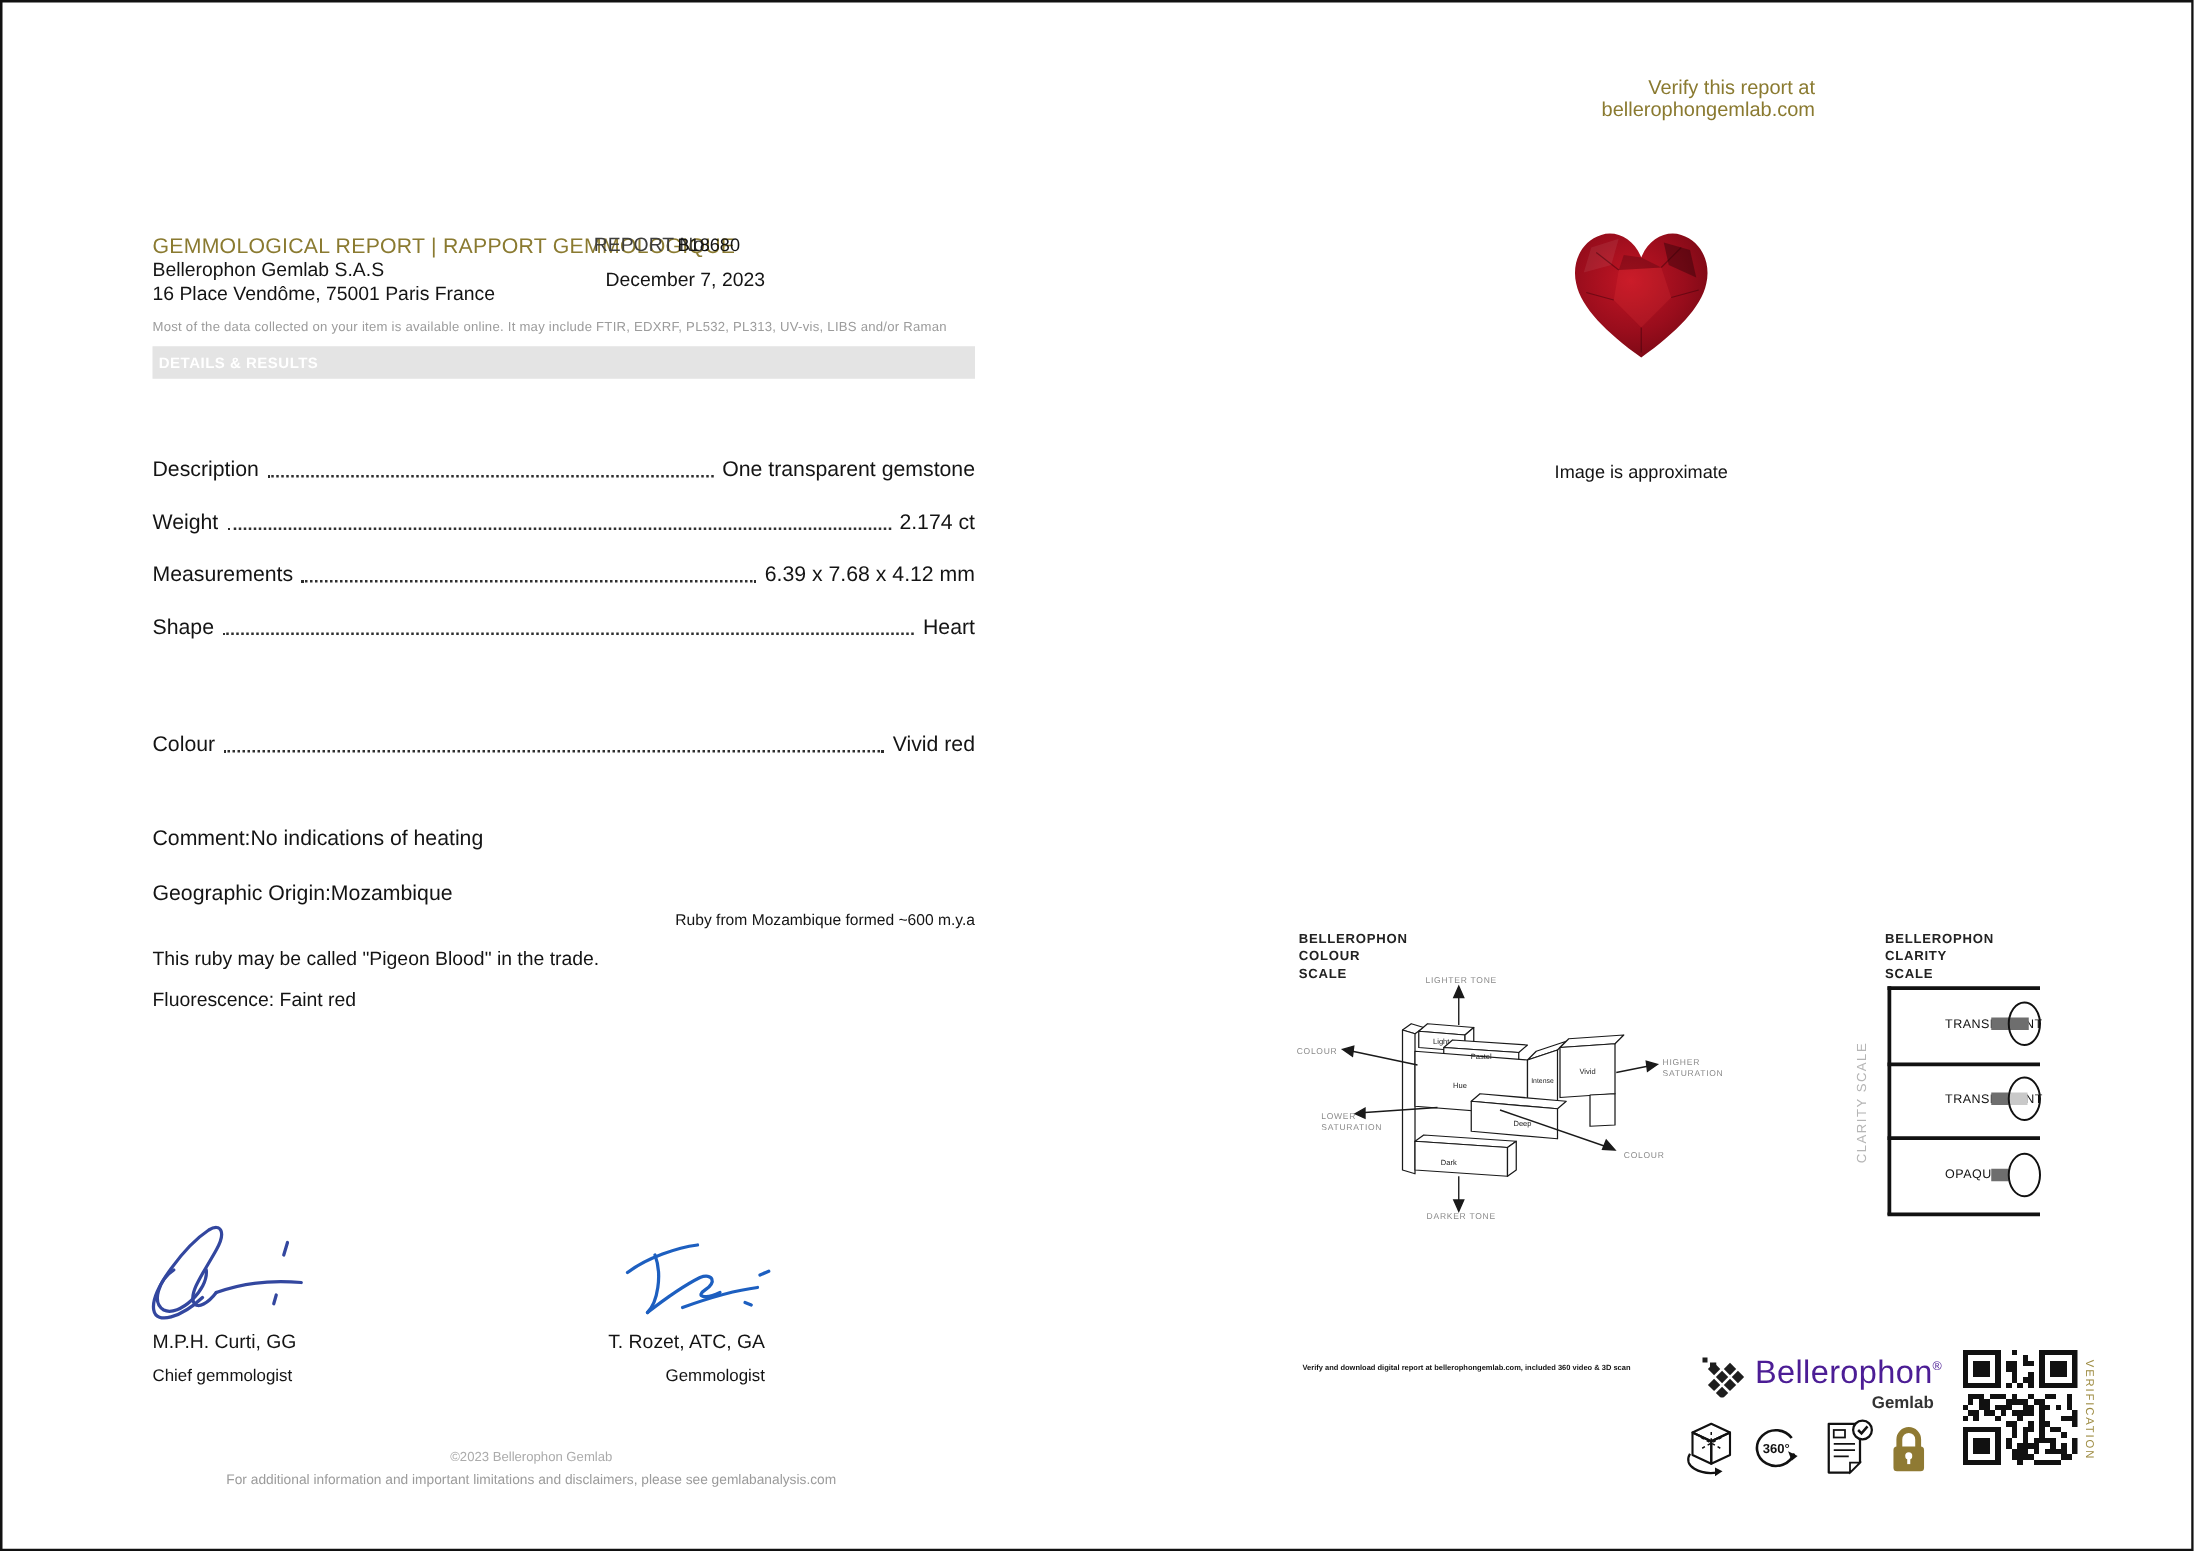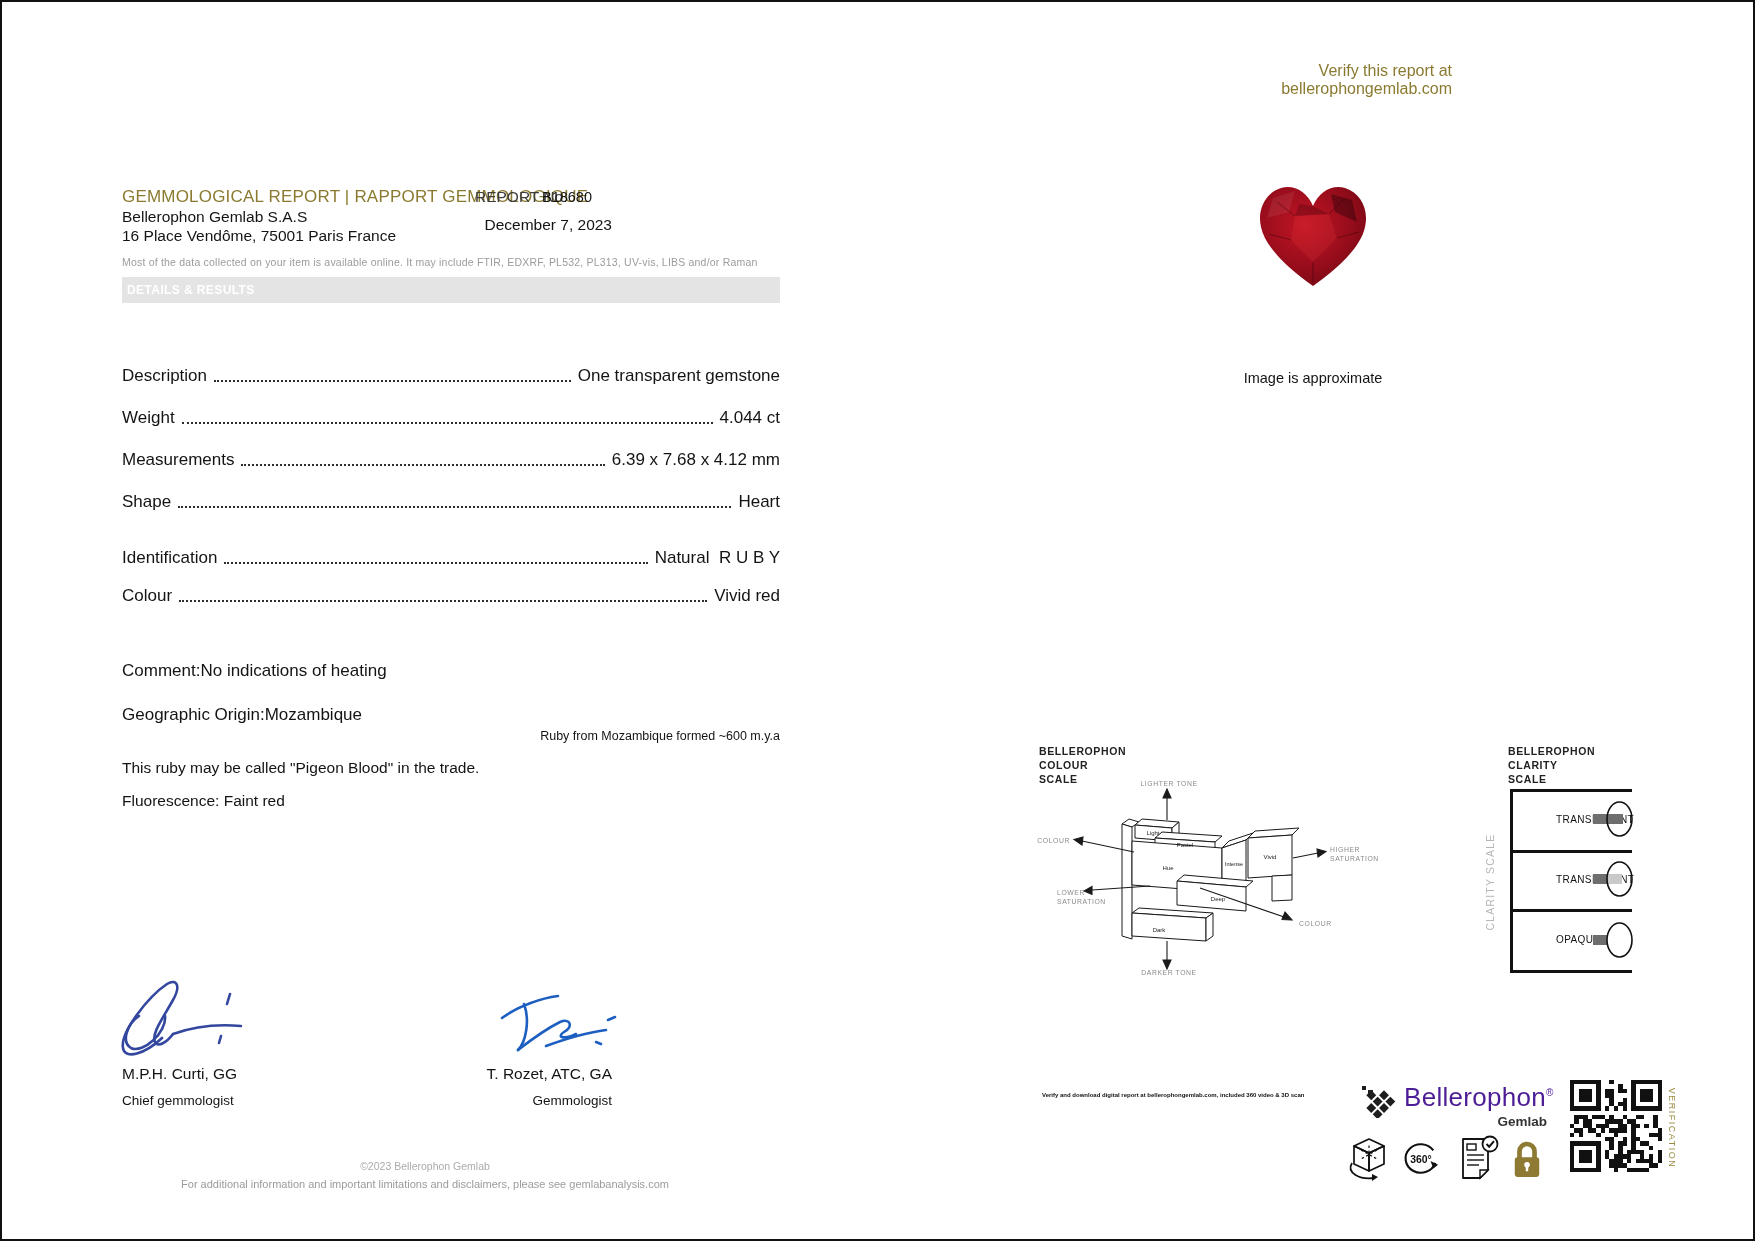--- a/index.html
+++ b/index.html
@@ -75,36 +75,31 @@
   </div>
 
   <div class="abs drow" style="top:364px">
     <span class="dlabel">Description</span>
     <span class="leader"></span>
     <span class="dval">One transparent gemstone</span>
   </div>
   <div class="abs drow" style="top:406px">
     <span class="dlabel">Weight</span>
     <span class="leader"></span>
-    <span class="dval">4.044 ct</span>
+    <span class="dval">2.174 ct</span>
   </div>
   <div class="abs drow" style="top:448px">
     <span class="dlabel">Measurements</span>
     <span class="leader"></span>
     <span class="dval">6.39 x 7.68 x 4.12 mm</span>
   </div>
   <div class="abs drow" style="top:490px">
     <span class="dlabel">Shape</span>
     <span class="leader"></span>
     <span class="dval">Heart</span>
-  </div>
-  <div class="abs drow" style="top:546px">
-    <span class="dlabel">Identification</span>
-    <span class="leader"></span>
-    <span class="dval">Natural  R U B Y</span>
   </div>
   <div class="abs drow" style="top:584px">
     <span class="dlabel">Colour</span>
     <span class="leader"></span>
     <span class="dval">Vivid red</span>
   </div>
 
   <div class="abs crow" style="top:659px">
     <span>Comment:</span>
     <span>No indications of heating</span>

